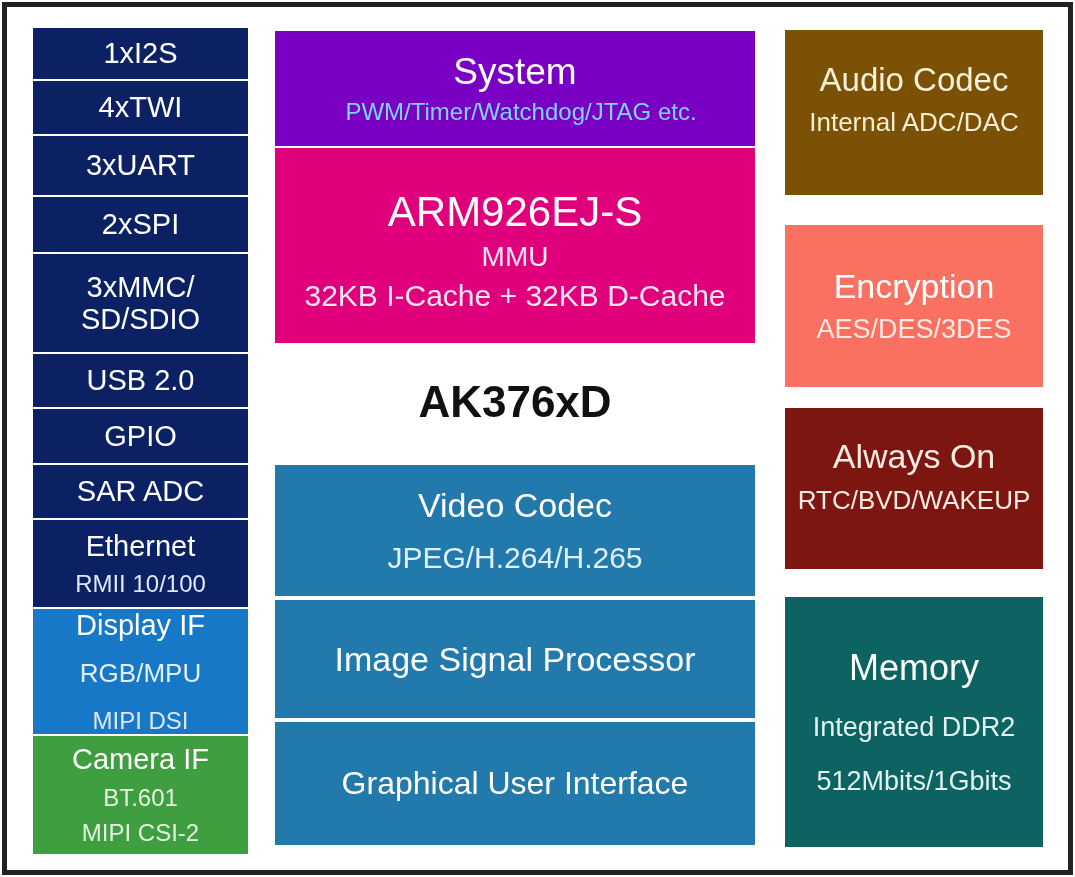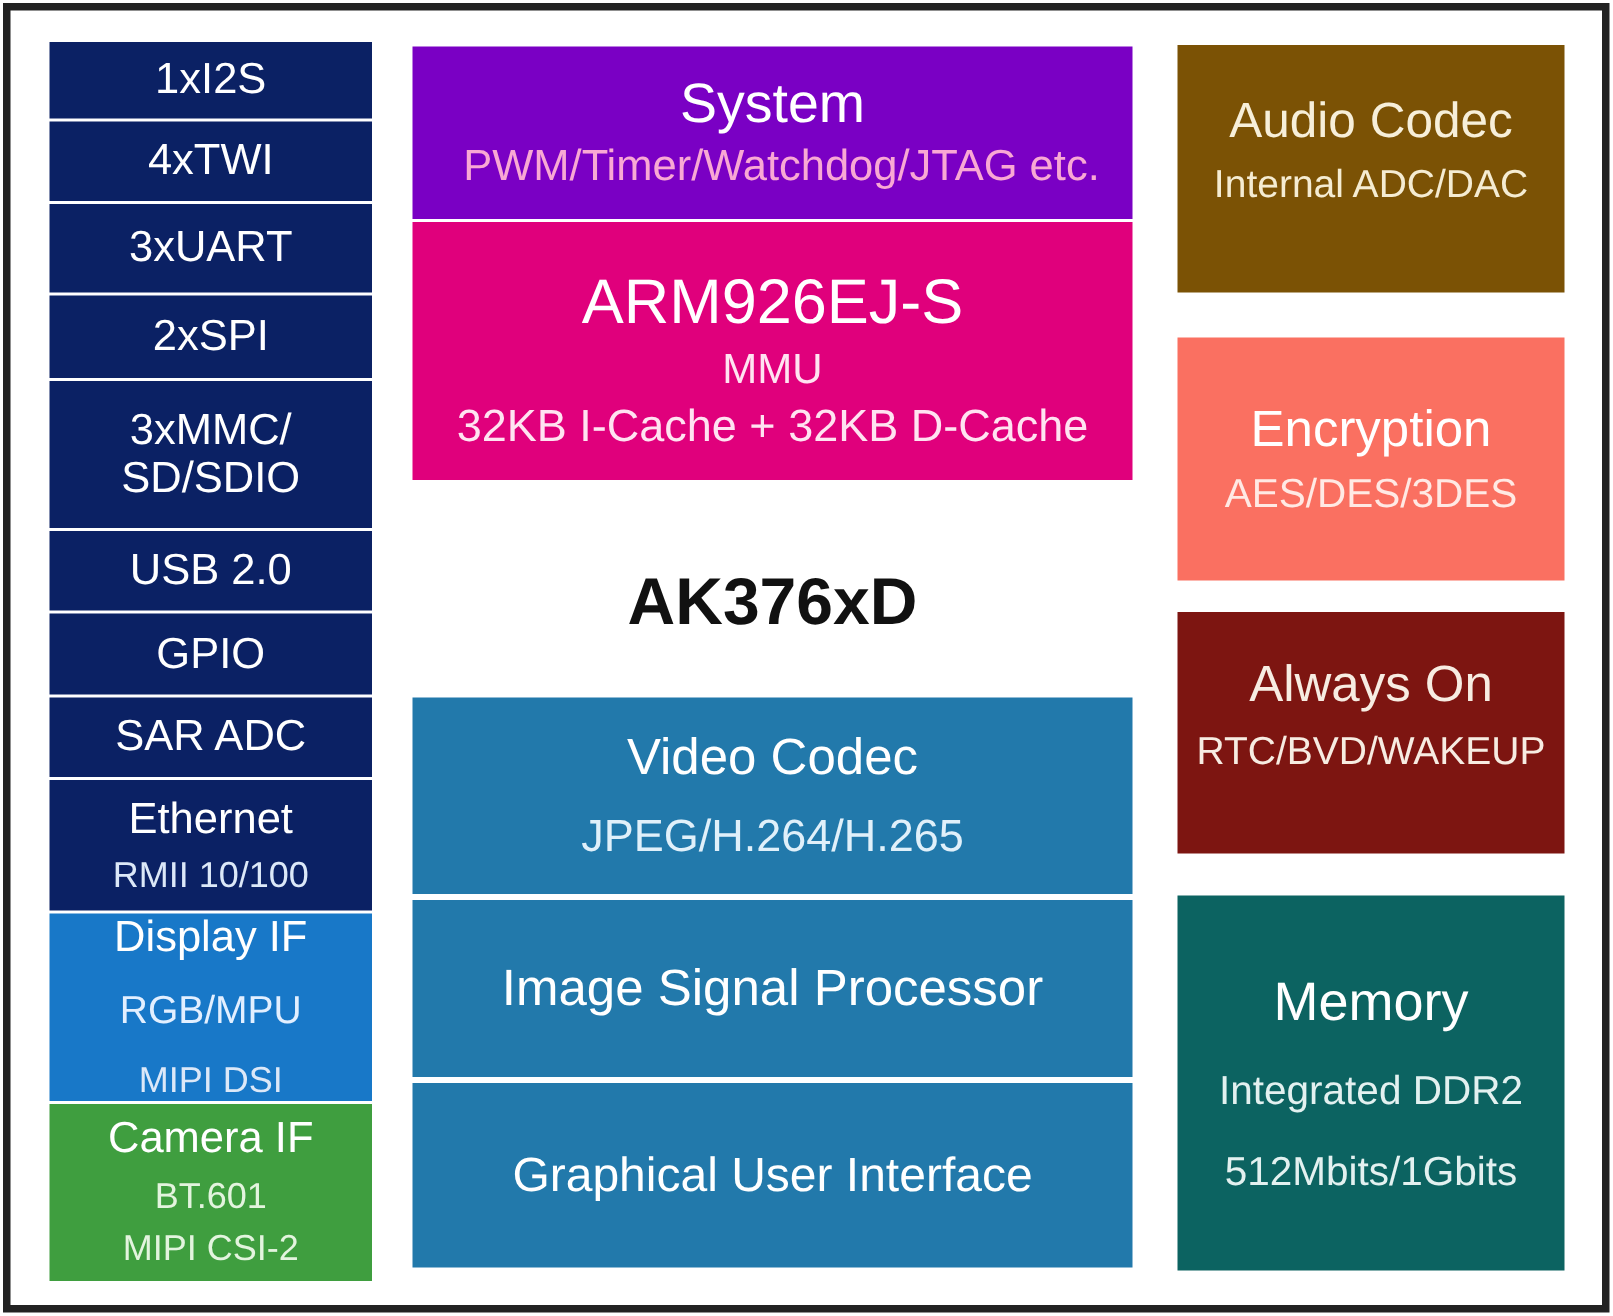--- a/index.html
+++ b/index.html
@@ -20,23 +20,23 @@
   .l-sub{font-size:24px;line-height:1.1;color:#dce8f8;margin-top:9px;}
   .l-sub2{font-size:26px;line-height:1.1;color:#e2efff;margin-top:7px;}
   .green .l-sub, .green .l-sub2{color:#e3f4de;}
 
   
   .block{position:absolute;display:flex;flex-direction:column;align-items:center;
          justify-content:center;text-align:center;color:#ffffff;}
 
   .sysblk{left:268px;top:24px;width:480px;height:115px;background:#7a00c4;gap:7px;}
   .sysblk .b-title{font-size:37px;line-height:1.05;}
-  .sysblk .b-sub{font-size:29px;line-height:1.05;color:#f9a8d4;margin-left:12px;}
+  .sysblk .b-sub{font-size:24px;line-height:1.05;color:#7dd3fc;margin-left:12px;}
 
-  .cpublk{left:268px;top:141px;width:480px;height:172px;background:#e0007c;gap:10px;
+  .cpublk{left:268px;top:141px;width:480px;height:195px;background:#e0007c;gap:10px;
           padding-top:11px;box-sizing:border-box;}
   .cpublk .b-title{font-size:42px;line-height:1.0;}
   .cpublk .b-sub1{font-size:28px;line-height:1.0;color:#ffe3f1;}
   .cpublk .b-sub2{font-size:30px;line-height:1.0;color:#ffe3f1;}
 
   .chip-title{position:absolute;left:268px;top:362px;width:480px;height:66px;
               display:flex;align-items:center;justify-content:center;
               font-size:44px;font-weight:bold;color:#111111;}
 
   .teal{background:#2279ab;}

